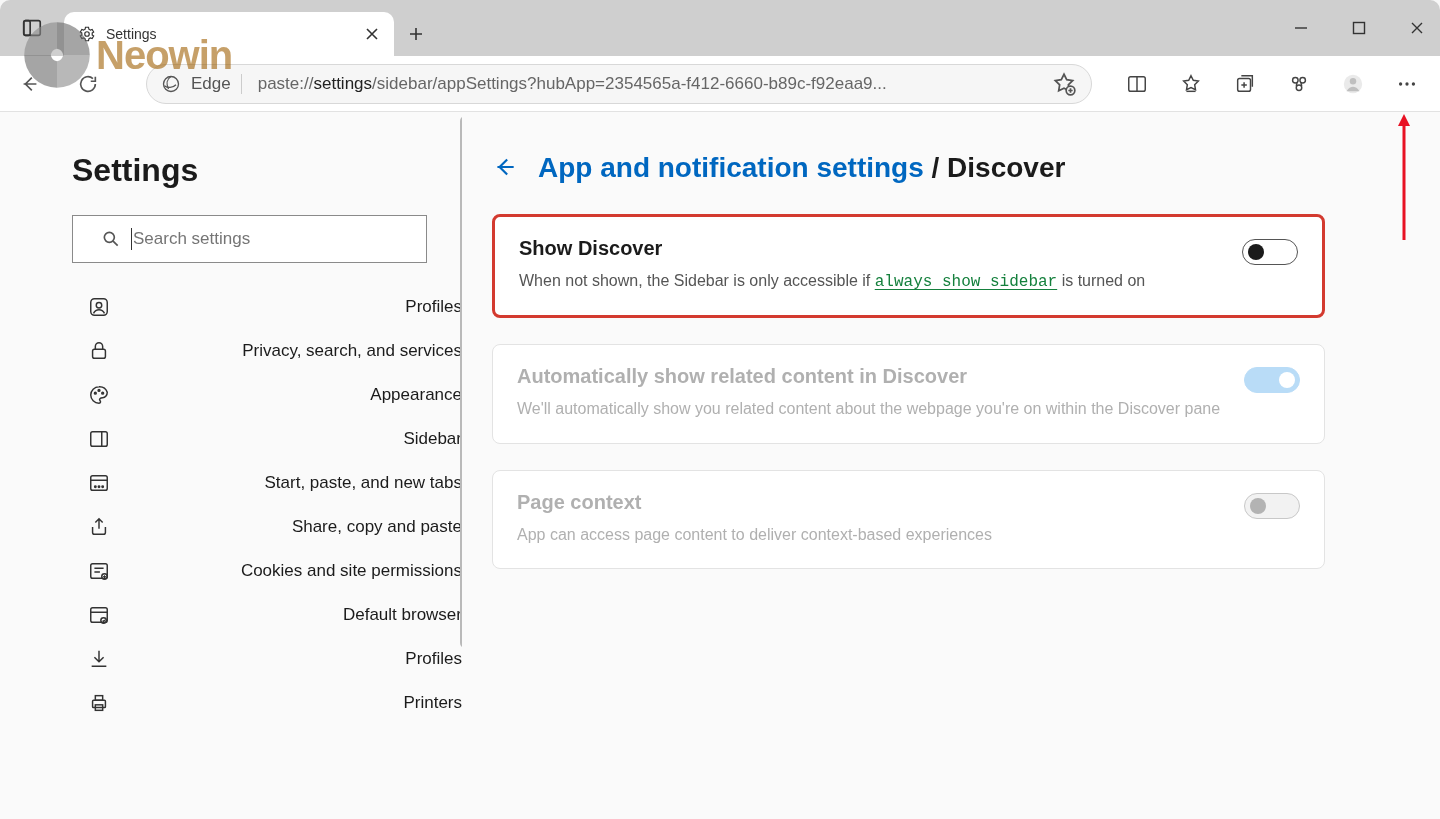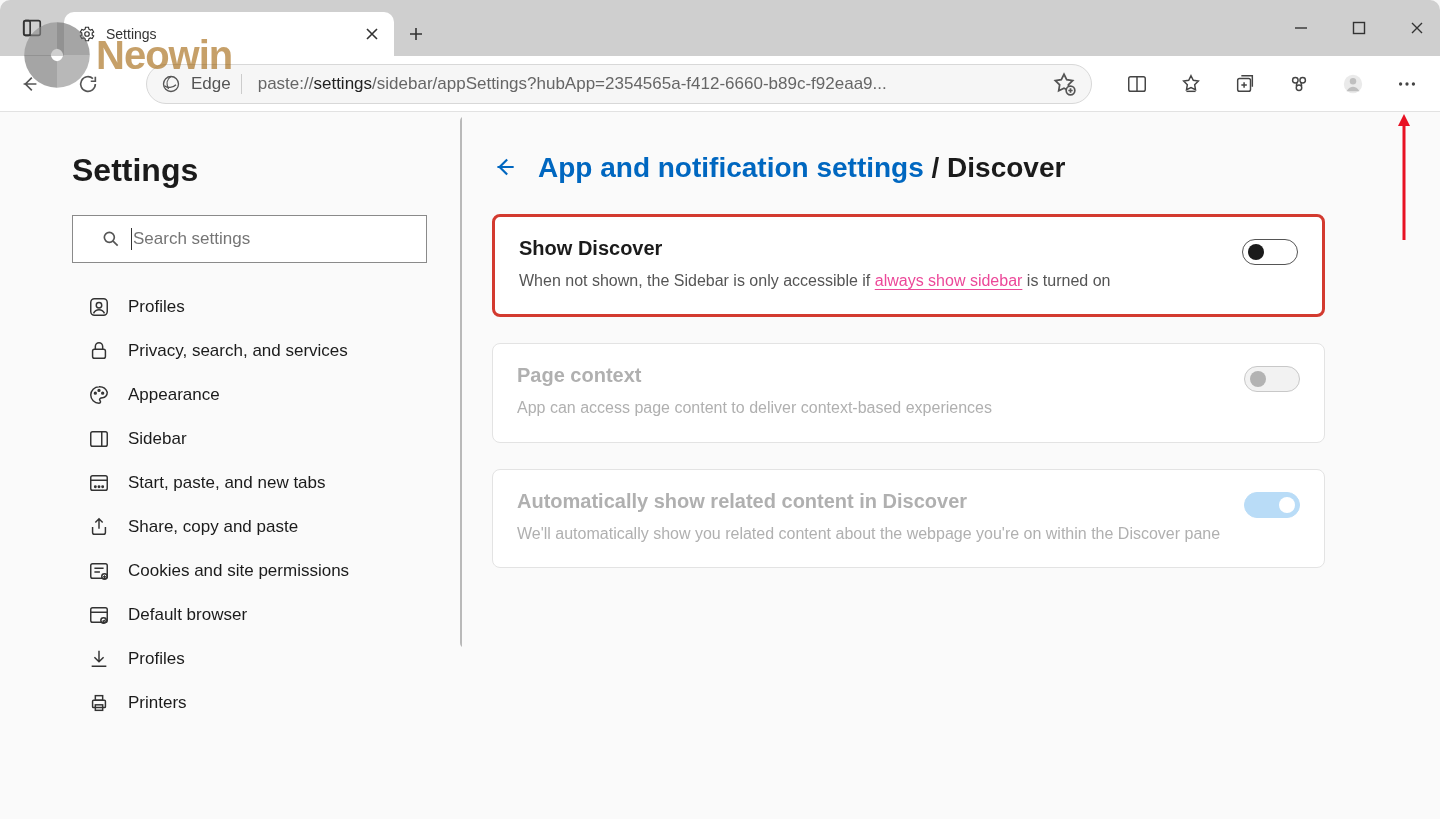--- a/index.html
+++ b/index.html
@@ -132,20 +132,21 @@
   }
   .search-box svg { width:20px; height:20px; color:#555; flex-shrink:0;}
   .side-menu { margin-top: 22px; display:flex; flex-direction:column; }
   .side-item {
     display:flex; align-items:center; gap:18px;
     height: 44px;
     font-size: 17px;
     color:#1b1b1b;
     cursor:pointer;
     padding-left: 16px;
+    justify-content: space-between;
   }
   .side-item .side-icon { width:22px; height:22px; color:#333; flex-shrink:0;}
   .vscroll {
     position:absolute;
     left: 460px;
     top: 4px;
     width: 10px;
     height: 532px;
     background:#b9b9b9;
     border-radius:5px;
@@ -175,21 +176,21 @@
     margin-bottom: 26px;
     position:relative;
   }
   .card.highlight {
     border: 3px solid #d33a2f;
     border-radius: 8px;
   }
   .card.disabled .card-title, .card.disabled .card-desc { color:#b0b0b0; }
   .card-title { font-size: 20px; font-weight:600; color:#1b1b1b; margin-bottom:10px;}
   .card-desc { font-size: 16px; color:#555; line-height:1.4; }
-  .card-desc .link { color:#ec4899; text-decoration:underline; text-underline-offset:3px; cursor:pointer;}
+  .card-desc .link { color:#15803d; text-decoration:underline; text-underline-offset:3px; cursor:pointer;font-family:Liberation Mono, monospace;}
   .toggle {
     position:absolute; right:24px; top:22px;
     width: 56px; height: 26px; border-radius:14px;
     border:1px solid #555; background:#fff;
     display:flex; align-items:center;
     cursor:pointer;
   }
   .toggle .knob {
     width:16px; height:16px; border-radius:50%;
     background:#1b1b1b; margin-left:5px;
@@ -466,31 +467,31 @@
       <div class="card-title">Show Discover</div>
       <div class="card-desc">
         <span>When not shown, the Sidebar is only accessible if </span><span class="link">always show sidebar</span><span> is turned on</span>
       </div>
       <div class="toggle">
           <div class="knob"></div>
         </div>
     </div>
 
     <div class="card disabled">
+      <div class="card-title">Automatically show related content in Discover</div>
+      <div class="card-desc">We'll automatically show you related content about the webpage you're on within the Discover pane</div>
+      <div class="toggle on">
+          <div class="knob"></div>
+        </div>
+    </div>
+
+    <div class="card disabled">
       <div class="card-title">Page context</div>
       <div class="card-desc">App can access page content to deliver context-based experiences</div>
       <div class="toggle off-disabled">
-          <div class="knob"></div>
-        </div>
-    </div>
-
-    <div class="card disabled">
-      <div class="card-title">Automatically show related content in Discover</div>
-      <div class="card-desc">We'll automatically show you related content about the webpage you're on within the Discover pane</div>
-      <div class="toggle on">
           <div class="knob"></div>
         </div>
     </div>
   </div>
 </div>
 
 <svg class="anno-arrow" viewBox="0 0 12 126">
   <line x1="6" y1="8" x2="6" y2="126" stroke="#e81123" stroke-width="3"></line>
   <polygon points="6,0 0,12 12,12" fill="#e81123"></polygon>
 </svg>

